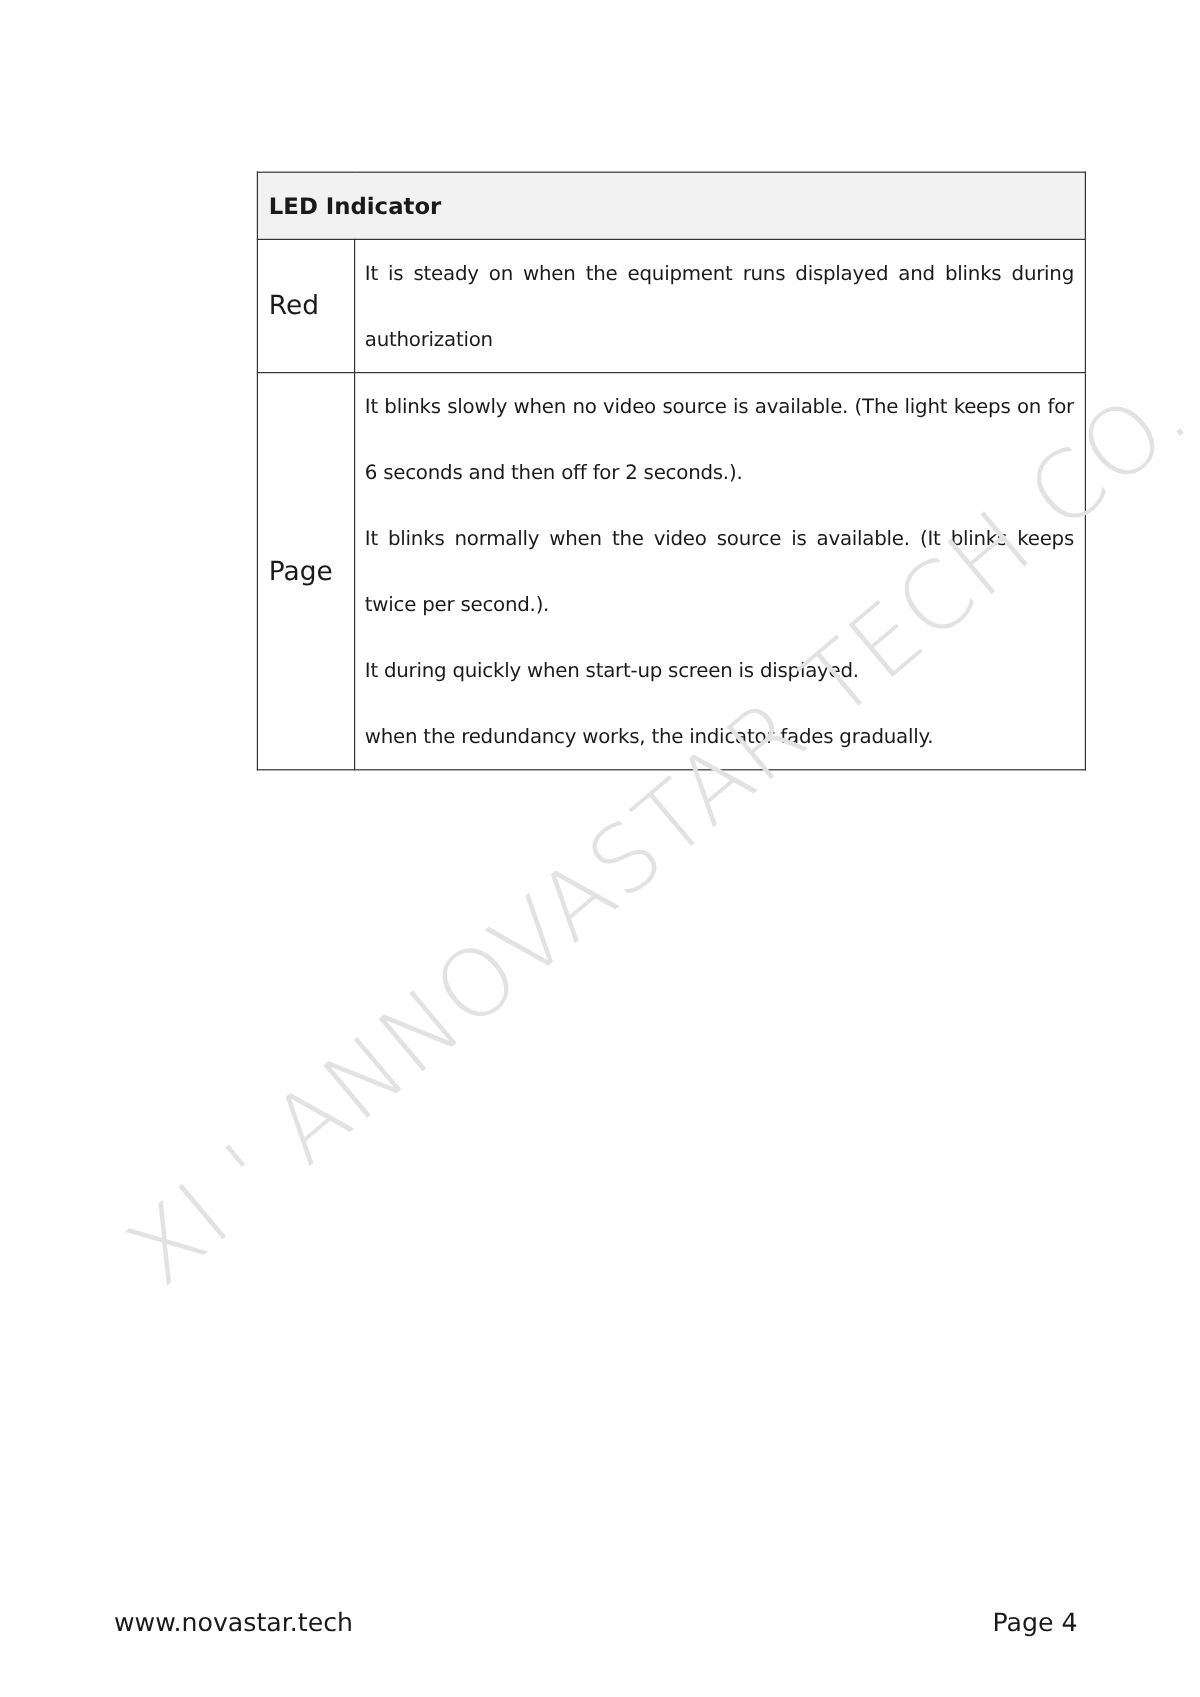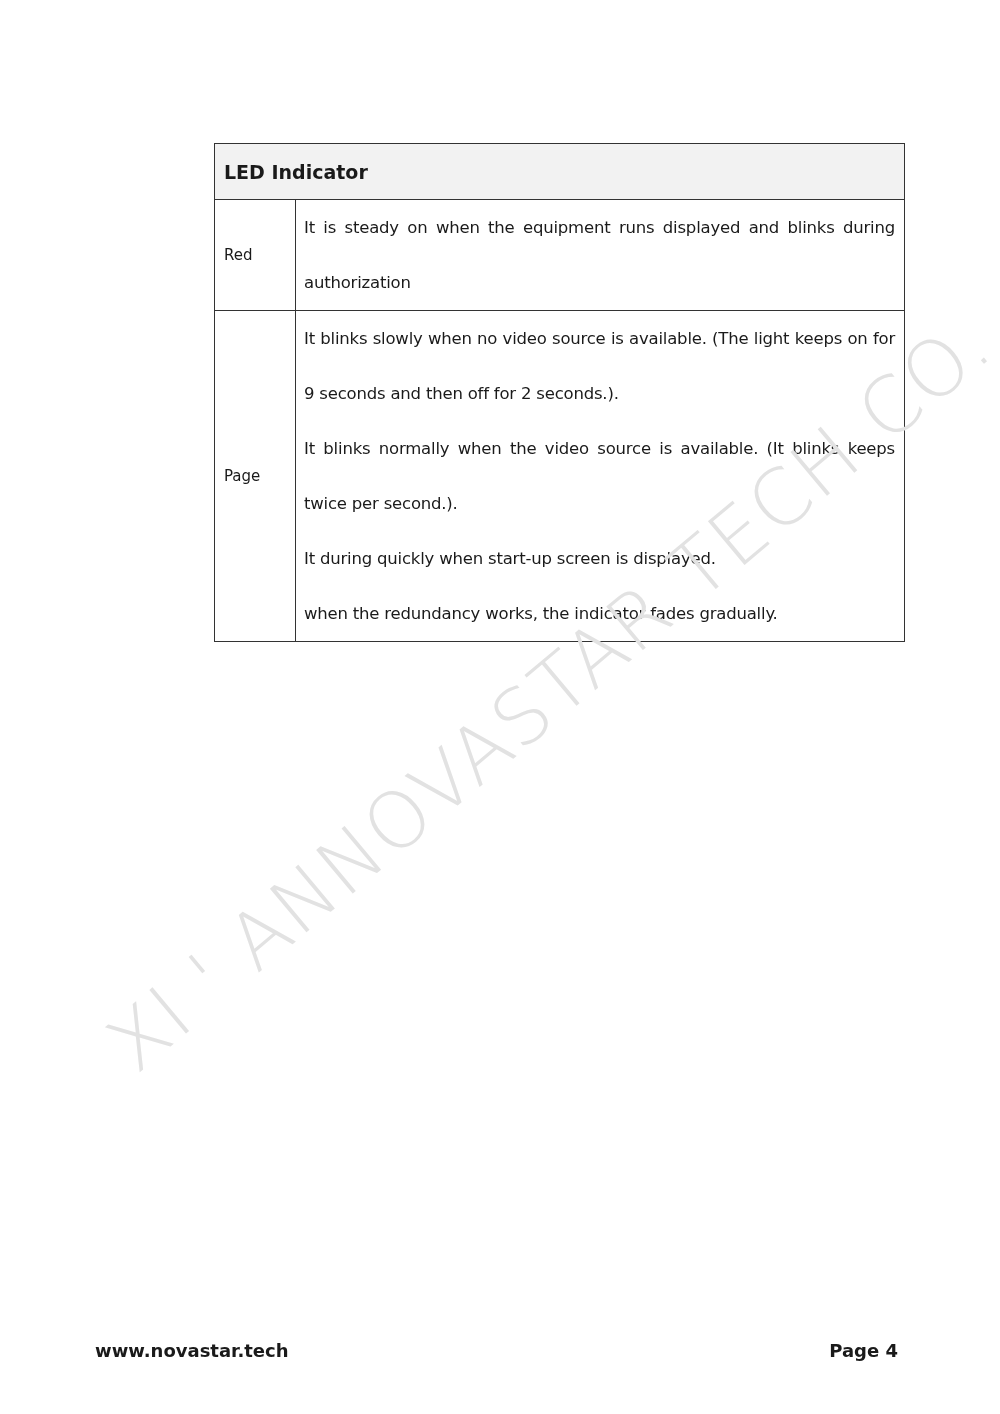--- a/index.html
+++ b/index.html
@@ -53,43 +53,42 @@
     .header-cell {
       background: #f2f2f2;
       height: 55px;
       font-weight: bold;
       font-size: 19px;
       padding-left: 9px !important;
     }
     .color-cell {
       width: 71px;
       padding-left: 9px !important;
-      font-size: 15px;
+      font-size: 22px;
     }
     .desc-cell {
       padding: 0 9px 0 8px !important;
     }
     .red-row .desc-cell { height: 109px; }
     .green-row .desc-cell { height: 328px; }
     .desc-line {
       line-height: 55px;
       text-align: justify;
       text-align-last: left;
       letter-spacing: -0.2px;
       font-size: 16.5px;
     }
     .desc-line.full {
       text-align-last: justify;
     }
     .footer {
       position: absolute;
       top: 1340px;
-      font-size: 18px;
+      font-size: 21px;
       color: #1a1a1a;
-      font-weight: bold;
     }
     .footer-left { left: 95px; }
     .footer-right { right: 102px; }
   </style>
 </head>
 <body>
 
 <div class="page">
 
   <table class="led-table">
@@ -101,21 +100,21 @@
       <td class="color-cell">Red</td>
       <td class="desc-cell">
         <div class="desc-line full">It is steady on when the equipment runs displayed and blinks during</div>
         <div class="desc-line">authorization</div>
       </td>
     </tr>
     <tr class="green-row">
       <td class="color-cell">Page</td>
       <td class="desc-cell">
         <div class="desc-line full">It blinks slowly when no video source is available. (The light keeps on for</div>
-        <div class="desc-line">9 seconds and then off for 2 seconds.).</div>
+        <div class="desc-line">6 seconds and then off for 2 seconds.).</div>
         <div class="desc-line full">It blinks normally when the video source is available. (It blinks keeps</div>
         <div class="desc-line">twice per second.).</div>
         <div class="desc-line">It during quickly when start-up screen is displayed.</div>
         <div class="desc-line">when the redundancy works, the indicator fades gradually.</div>
       </td>
     </tr>
   </tbody>
     </table>
 
   <div class="watermark">XI ' ANNOVASTAR TECH CO., LTD</div>

